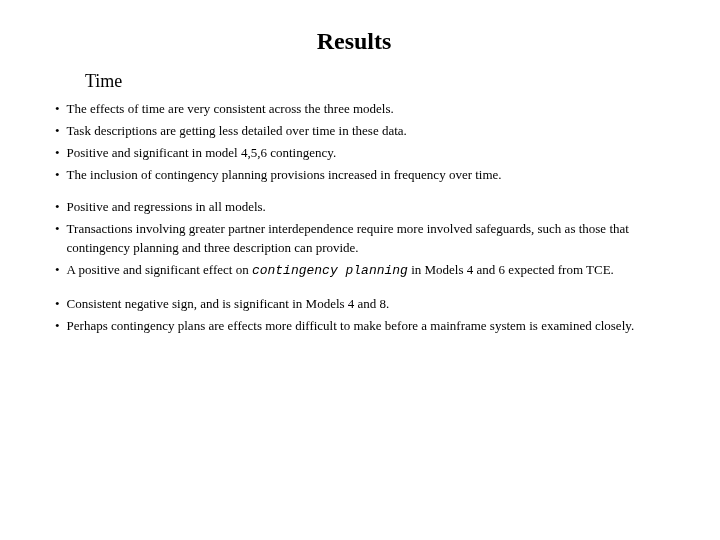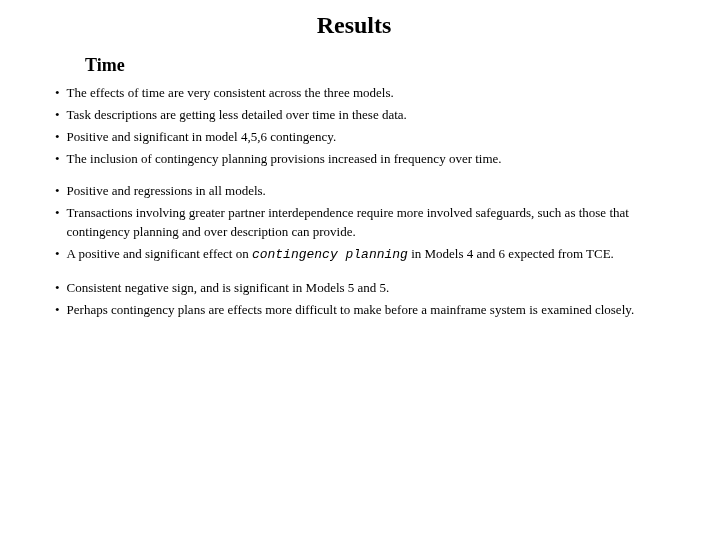--- a/index.html
+++ b/index.html
@@ -14,33 +14,33 @@
       background-color: #ffffff;
       font-family: 'Times New Roman', Times, serif;
       font-size: 13px;
       color: #000000;
       overflow: hidden;
     }
 
     .page {
       width: 708px;
       height: 540px;
-      padding: 12px 55px 20px 55px;
+      padding: 28px 55px 20px 55px;
     }
 
     .main-title {
       text-align: center;
       font-size: 24px;
       font-weight: bold;
       margin-bottom: 16px;
     }
 
     .section-title {
       font-size: 18px;
-      font-weight: bold;
+      font-weight: normal;
       margin-left: 30px;
       margin-bottom: 8px;
       margin-top: 13px;
     }
 
     .bullet-list {
       list-style: none;
       margin-bottom: 14px;
     }
 
@@ -100,34 +100,34 @@
   </div>
 
   <div class="section-block">
     <ul class="bullet-list">
       <li>
         <span class="bullet">•</span>
         <span class="text-content">Positive and regressions in all models.</span>
       </li>
       <li>
         <span class="bullet">•</span>
-        <span class="text-content">Transactions involving greater partner interdependence require more involved safeguards, such as those that contingency planning and over description can provide.</span>
+        <span class="text-content">Transactions involving greater partner interdependence require more involved safeguards, such as those that contingency planning and three description can provide.</span>
       </li>
       <li>
         <span class="bullet">•</span>
         <span class="text-content">A positive and significant effect on <span class="italic">contingency planning</span> in Models 4 and 6 expected from TCE.</span>
       </li>
     </ul>
   </div>
 
   <div class="section-block">
     <ul class="bullet-list">
       <li>
         <span class="bullet">•</span>
-        <span class="text-content">Consistent negative sign, and is significant in Models 5 and 5.</span>
+        <span class="text-content">Consistent negative sign, and is significant in Models 4 and 8.</span>
       </li>
       <li>
         <span class="bullet">•</span>
         <span class="text-content">Perhaps contingency plans are effects more difficult to make before a mainframe system is examined closely.</span>
       </li>
     </ul>
   </div>
 
 </div>
 

